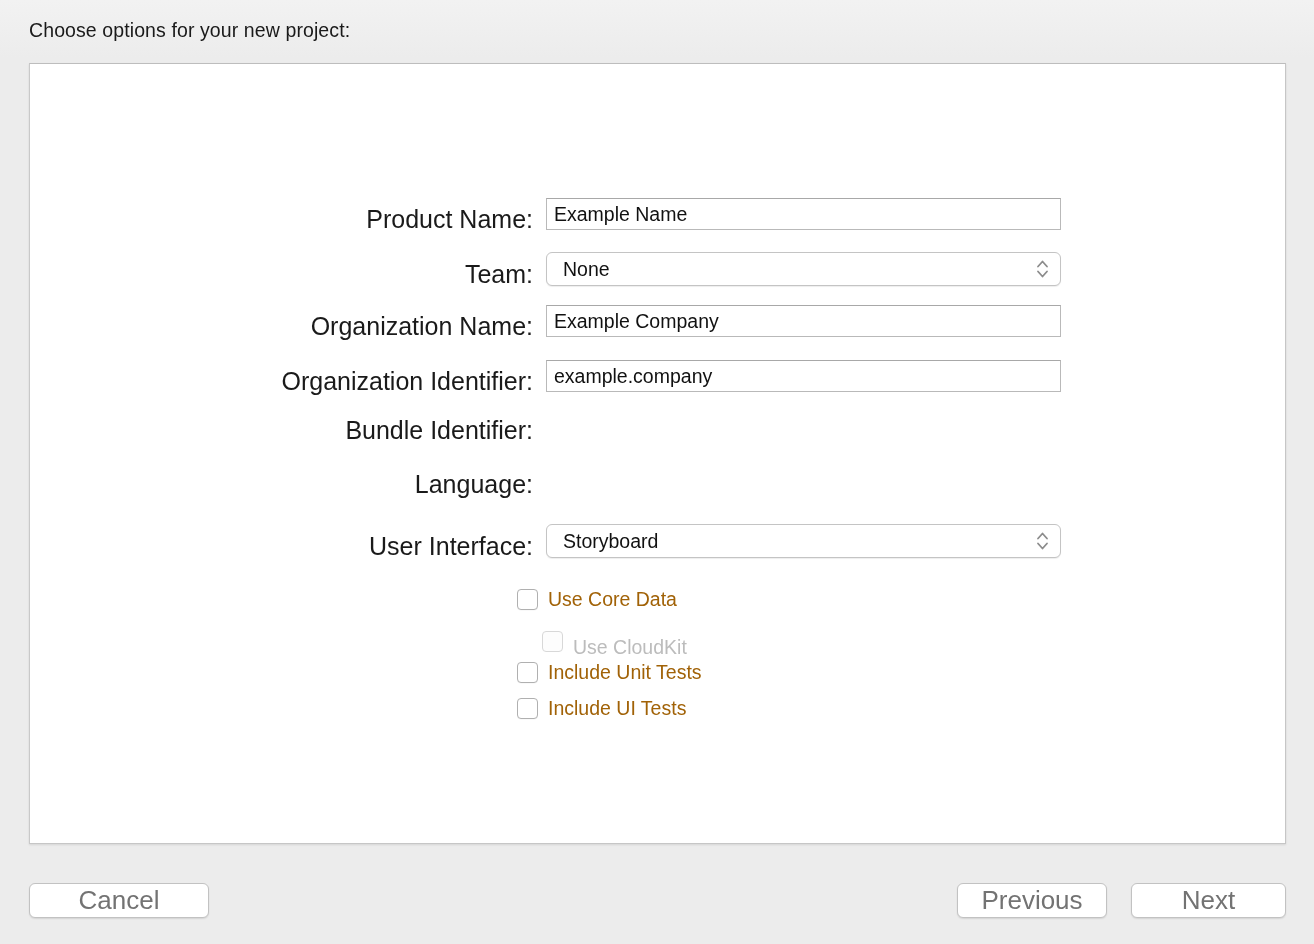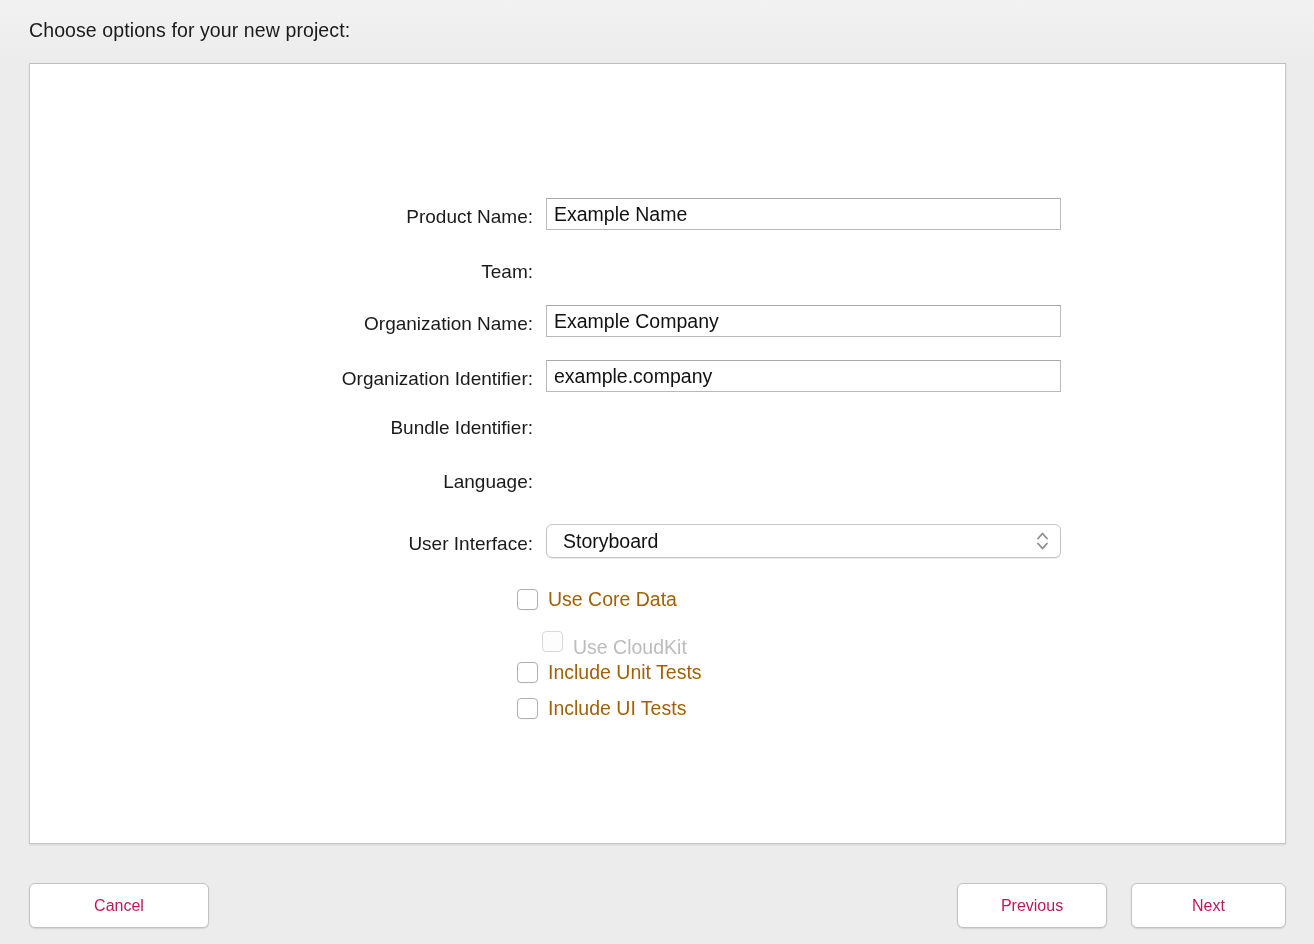--- a/index.html
+++ b/index.html
@@ -45,21 +45,21 @@
     border: 1px solid #c6c6c6;
     border-top-color: #bdbdbd;
     border-left-color: #c9c9c9;
     box-shadow: 0 1px 2px rgba(0,0,0,0.10);
   }
 
   .label {
     position: absolute;
     right: 0;
     text-align: right;
-    font-size: 19px;
+    font-size: 25px;
     color: #1a1a1a;
     white-space: nowrap;
     line-height: 1;
   }
 
   
   .label-col {
     position: absolute;
     left: 0;
     width: 503px;
@@ -159,31 +159,31 @@
   .checkrow.disabled .checkbox {
     border-color: #d8d8d8;
     background: #fdfdfd;
     box-shadow: none;
   }
   .checkrow.disabled .cblabel { color: #bcbcbc; margin-top: 12px; }
 
   
   .btn {
     position: absolute;
-    height: 45px;
+    height: 35px;
     background: #ffffff;
     border: 1px solid #c2c2c2;
     border-radius: 6px;
     box-shadow: 0 1px 1.5px rgba(0,0,0,0.10);
     display: flex;
     align-items: center;
     justify-content: center;
-    font-size: 16px;
+    font-size: 26px;
     font-family: inherit;
-    color: #be185d;
+    color: #737373;
     cursor: default;
     padding: 0;
     white-space: nowrap;
   }
 </style>
 </head>
 <body>
 
 <div class="dialog">
 
@@ -193,20 +193,31 @@
 
     <div class="label-col" style="top:143px;">
       <div class="label">Product Name:</div>
     </div>
     <div class="field-col" style="top:134px;">
       <input class="textfield" type="text" value="Example Name" style="">
     </div>
 
     <div class="label-col" style="top:198px;">
       <div class="label">Team:</div>
+    </div>
+    <div class="field-col" style="top:188px;">
+      <div class="popup">
+        <span>None</span>
+        <span class="chev">
+          <svg width="13" height="22" viewBox="0 0 13 22" fill="none" xmlns="http://www.w3.org/2000/svg">
+            <path d="M2 8.5 L6.5 3.5 L11 8.5" stroke="#8c8c8c" stroke-width="1.8" stroke-linecap="round" stroke-linejoin="round"></path>
+            <path d="M2 13.5 L6.5 18.5 L11 13.5" stroke="#8c8c8c" stroke-width="1.8" stroke-linecap="round" stroke-linejoin="round"></path>
+          </svg>
+        </span>
+      </div>
     </div>
 
     <div class="label-col" style="top:250px;">
       <div class="label">Organization Name:</div>
     </div>
     <div class="field-col" style="top:241px;border-radius:10px;">
       <input class="textfield" type="text" value="Example Company" style="">
     </div>
 
     <div class="label-col" style="top:305px;">

